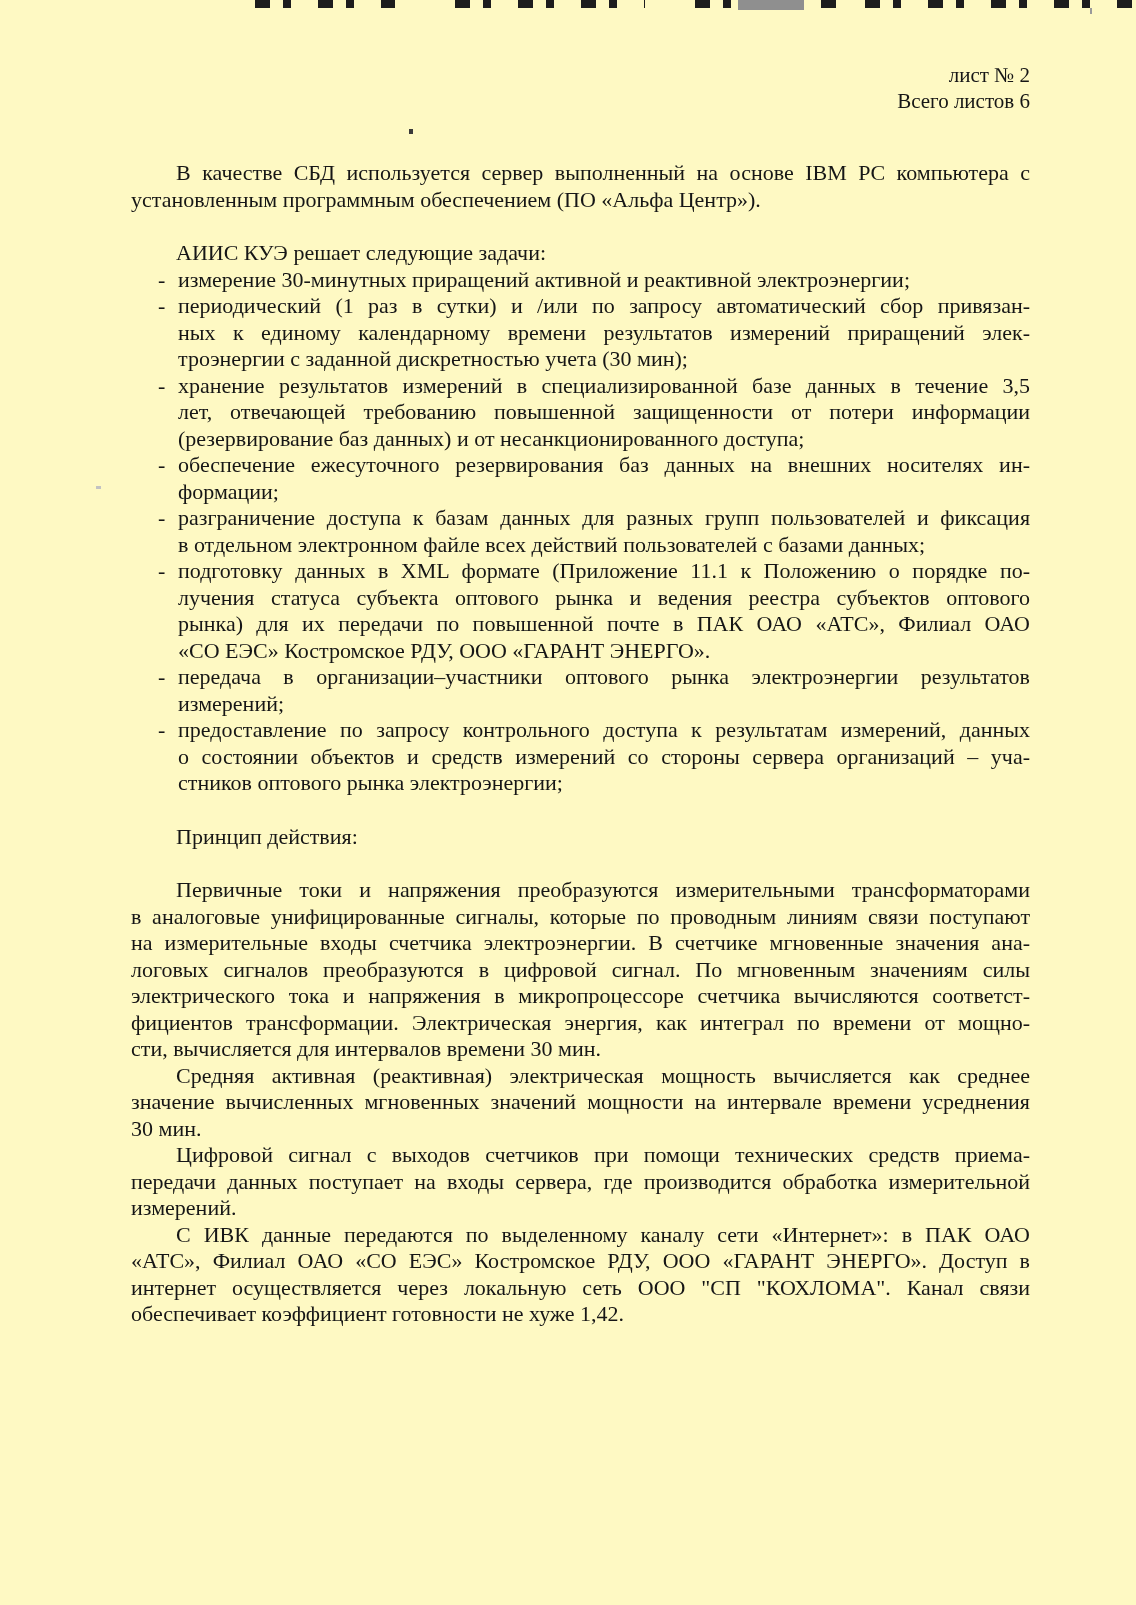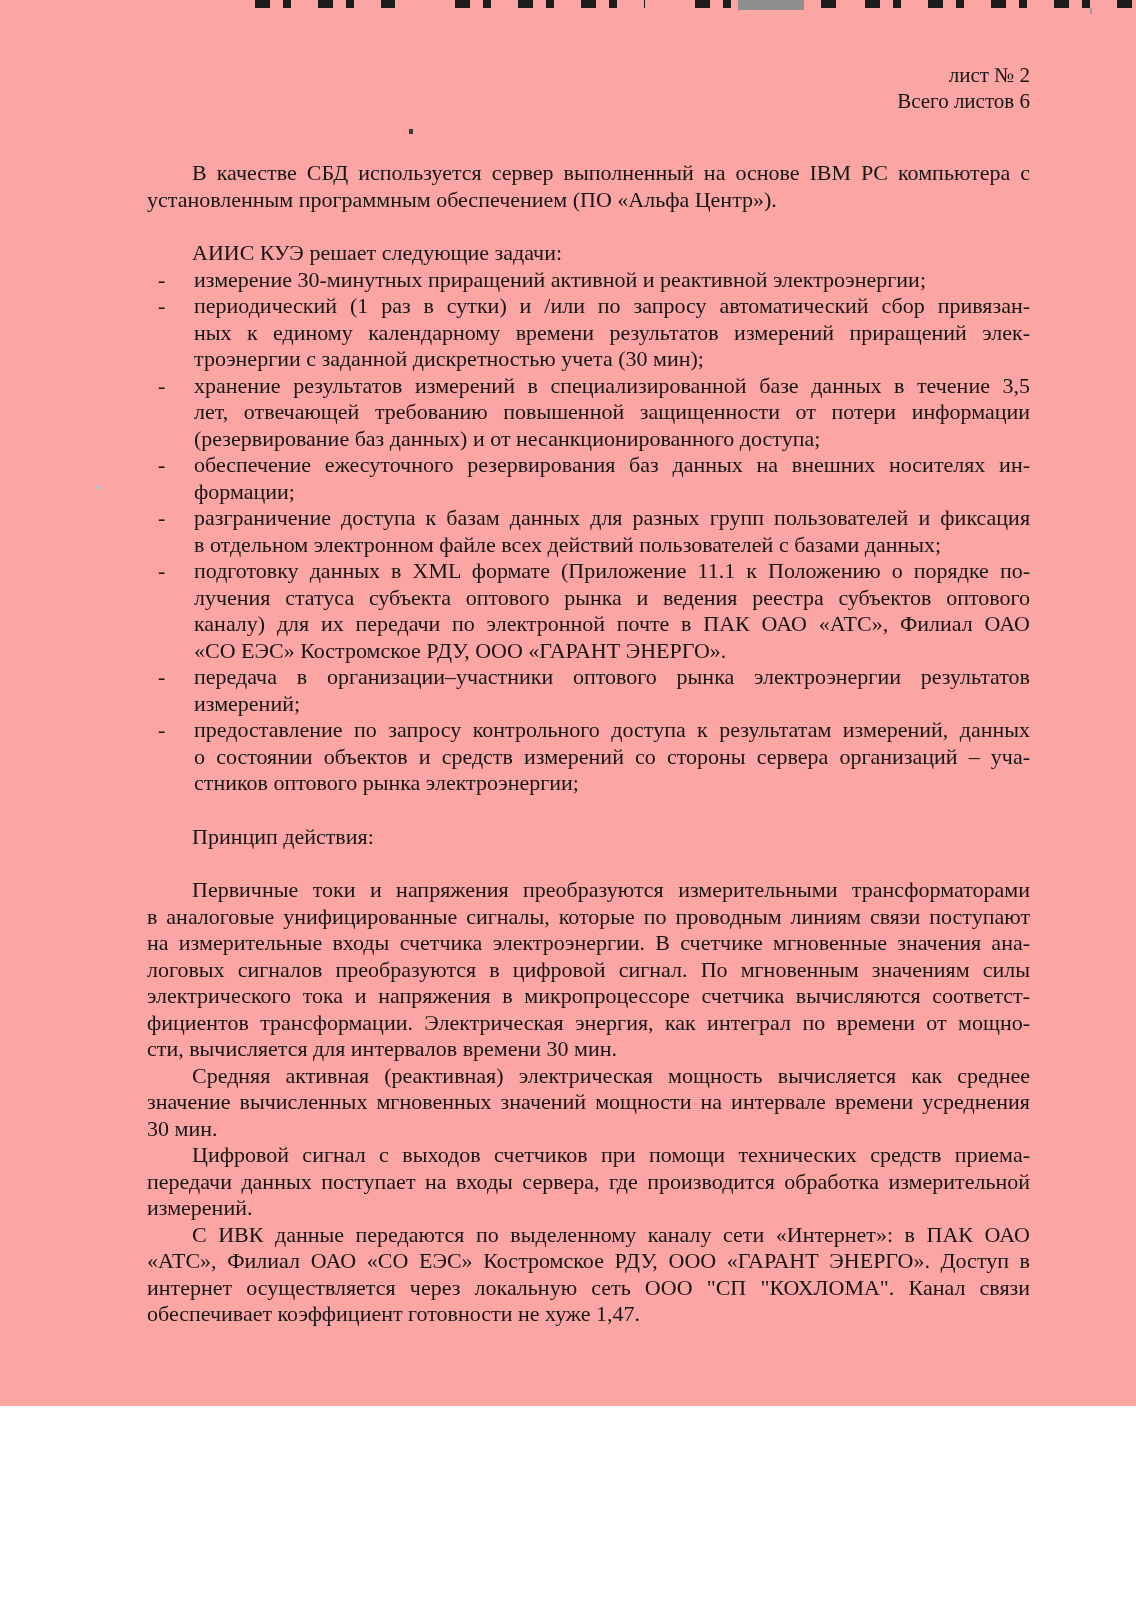--- a/index.html
+++ b/index.html
@@ -1,20 +1,20 @@
 <!DOCTYPE html>
 <html><head>
 <meta charset="utf-8">
 <style>
   html, body { margin: 0; padding: 0; background: #ffffff; }
   .page {
     position: relative;
     width: 1136px;
-    height: 1406px;
-    background: #fca5a5;
+    height: 1605px;
+    background: #fef9c3;
     overflow: hidden;
     font-family: "Liberation Serif", "DejaVu Serif", serif;
     color: #161616;
   }
 
   
   .scan-band {
     position: absolute;
     top: 0;
     height: 8px;
@@ -50,21 +50,21 @@
     position: absolute;
     top: 160px;
     left: 131px;
     width: 899px;
     font-size: 22px;
     line-height: 26.5px;
   }
 
   .block.gap { margin-top: 27px; }
 
-  .line { text-align: left; margin-left: 16px; }
+  .line { text-align: left; }
   .line.jl { text-align: justify; text-align-last: justify; }
   .line.ind { text-indent: 45px; }
 
   .li { position: relative; padding-left: 47px; }
   .li .marker {
     position: absolute;
     left: 27px;
     top: 0;
   }
 </style>
@@ -118,21 +118,21 @@
       </div>
       <div class="block li">
         <span class="marker">-</span>
         <div class="line jl">разграничение доступа к базам данных для разных групп пользователей и фиксация</div>
         <div class="line">в отдельном электронном файле всех действий пользователей с базами данных;</div>
       </div>
       <div class="block li">
         <span class="marker">-</span>
         <div class="line jl">подготовку данных в XML формате (Приложение 11.1 к Положению о порядке по-</div>
         <div class="line jl">лучения статуса субъекта оптового рынка и ведения реестра субъектов оптового</div>
-        <div class="line jl">каналу) для их передачи по электронной почте в ПАК ОАО «АТС», Филиал ОАО</div>
+        <div class="line jl">рынка) для их передачи по повышенной почте в ПАК ОАО «АТС», Филиал ОАО</div>
         <div class="line">«СО ЕЭС» Костромское РДУ, ООО «ГАРАНТ ЭНЕРГО».</div>
       </div>
       <div class="block li">
         <span class="marker">-</span>
         <div class="line jl">передача в организации–участники оптового рынка электроэнергии результатов</div>
         <div class="line">измерений;</div>
       </div>
       <div class="block li">
         <span class="marker">-</span>
         <div class="line jl">предоставление по запросу контрольного доступа к результатам измерений, данных</div>
@@ -158,17 +158,17 @@
       </div>
       <div class="block p">
         <div class="line jl ind">Цифровой сигнал с выходов счетчиков при помощи технических средств приема-</div>
         <div class="line jl">передачи данных поступает на входы сервера, где производится обработка измерительной</div>
         <div class="line">измерений.</div>
       </div>
       <div class="block p">
         <div class="line jl ind">С ИВК данные передаются по выделенному каналу сети «Интернет»: в ПАК ОАО</div>
         <div class="line jl">«АТС», Филиал ОАО «СО ЕЭС» Костромское РДУ, ООО «ГАРАНТ ЭНЕРГО». Доступ в</div>
         <div class="line jl">интернет осуществляется через локальную сеть ООО "СП "КОХЛОМА". Канал связи</div>
-        <div class="line">обеспечивает коэффициент готовности не хуже 1,47.</div>
+        <div class="line">обеспечивает коэффициент готовности не хуже 1,42.</div>
       </div>
     </div>
 
 </div>
 
 </body></html>

